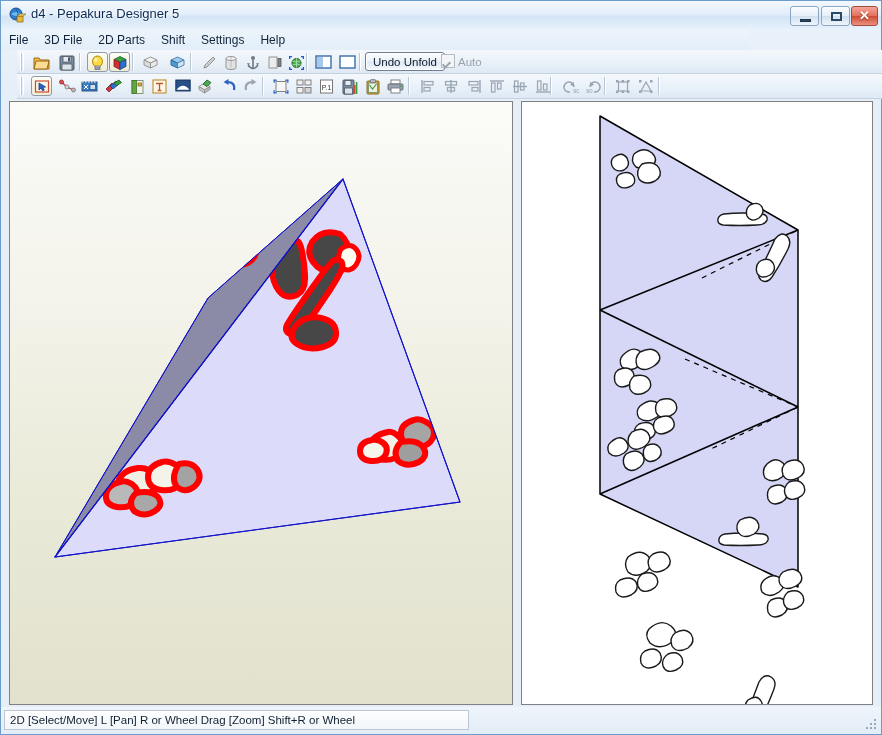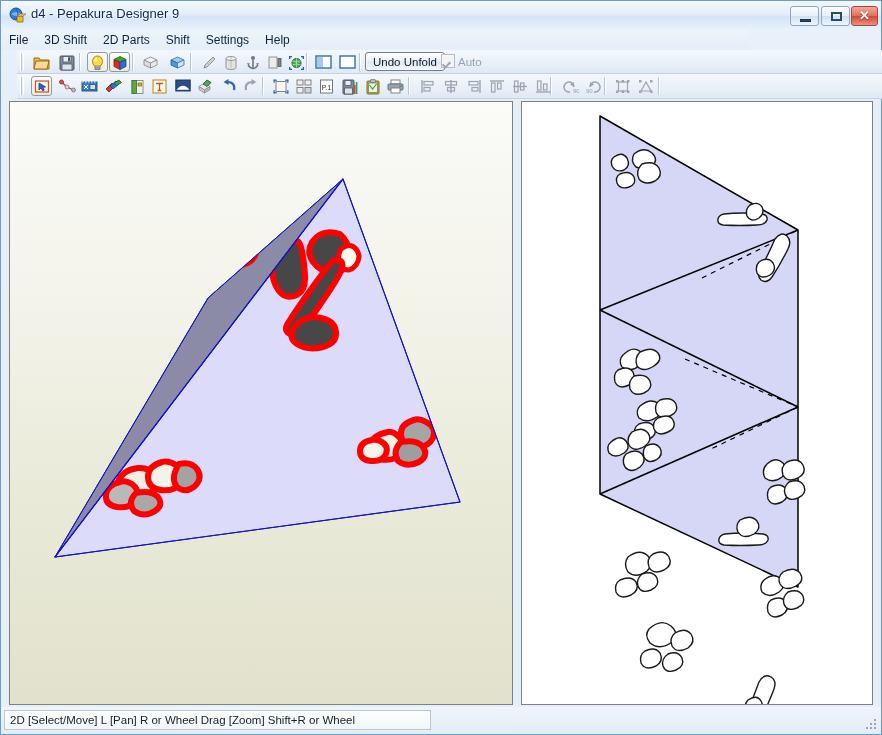--- a/index.html
+++ b/index.html
@@ -134,21 +134,21 @@
     box-sizing:border-box;
   }
   .status-cell{
     position:absolute;top:3px;height:20px;
     border:1px solid #b9c7d6;
     background:linear-gradient(180deg,#fdfefe 0%,#f2f6fa 100%);
     box-sizing:border-box;
     font-size:11.5px;color:#132233;line-height:18px;padding-left:5px;
     white-space:nowrap;overflow:hidden;
   }
-  #status-left{left:3px;width:427px;}
+  #status-left{left:3px;width:465px;}
   #status-right{left:470px;width:404px;}
   #resize-grip{
     position:absolute;right:4px;bottom:4px;width:12px;height:12px;
     background:
       radial-gradient(circle at 2px 10px,#9aa7b4 1px,transparent 1.2px),
       radial-gradient(circle at 6px 10px,#9aa7b4 1px,transparent 1.2px),
       radial-gradient(circle at 10px 10px,#9aa7b4 1px,transparent 1.2px),
       radial-gradient(circle at 6px 6px,#9aa7b4 1px,transparent 1.2px),
       radial-gradient(circle at 10px 6px,#9aa7b4 1px,transparent 1.2px),
       radial-gradient(circle at 10px 2px,#9aa7b4 1px,transparent 1.2px);
@@ -162,35 +162,35 @@
   <div id="titlebar">
     <span id="title-icon">
       <svg width="17" height="17" viewBox="0 0 17 17">
         <circle cx="7" cy="7" r="6" fill="#2a7fd4" stroke="#1a4e86" stroke-width="1"></circle>
         <path d="M2 7 Q7 3 12 7 Q7 11 2 7Z" fill="#7fc4f2" opacity="0.8"></path>
         <path d="M7 2 Q11 7 7 12" fill="none" stroke="#1a4e86" stroke-width="0.8"></path>
         <path d="M8 9 l6 0 l0 6 l-6 0 z" fill="#e8b93c" stroke="#8a6a12" stroke-width="0.8"></path>
         <path d="M8 9 l3 -2 l6 0 l-3 2 z" fill="#f7dd8a" stroke="#8a6a12" stroke-width="0.7"></path>
       </svg>
     </span>
-    <span id="title-text">d4 - Pepakura Designer 9</span>
+    <span id="title-text">d4 - Pepakura Designer 5</span>
     <div class="wbtn" id="btn-min">
         <span class="gl"></span>
       </div>
     <div class="wbtn" id="btn-max">
         <span class="gl"></span>
       </div>
     <div class="wbtn" id="btn-close">
       <span class="gl">✕</span>
     </div>
   </div>
 
   <div id="menubar">
     <div class="menu-item">File</div>
-    <div class="menu-item">3D Shift</div>
+    <div class="menu-item">3D File</div>
     <div class="menu-item">2D Parts</div>
     <div class="menu-item">Shift</div>
     <div class="menu-item">Settings</div>
     <div class="menu-item">Help</div>
   </div>
 
   <div class="toolbar" id="toolbar1">
     <span class="tb-grip"></span>
 
     <div class="tbtn" style="left:14px">

